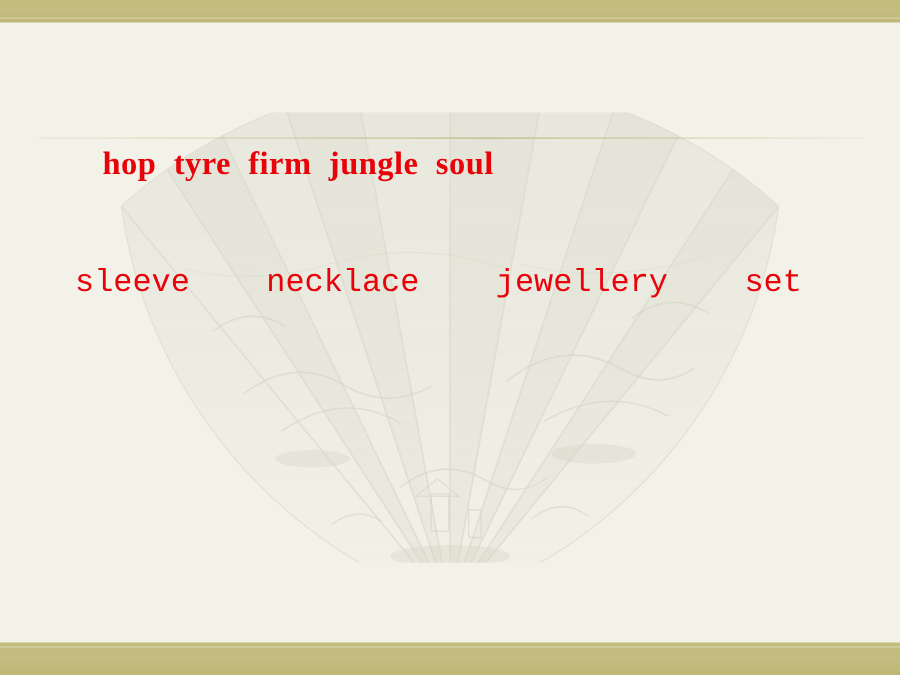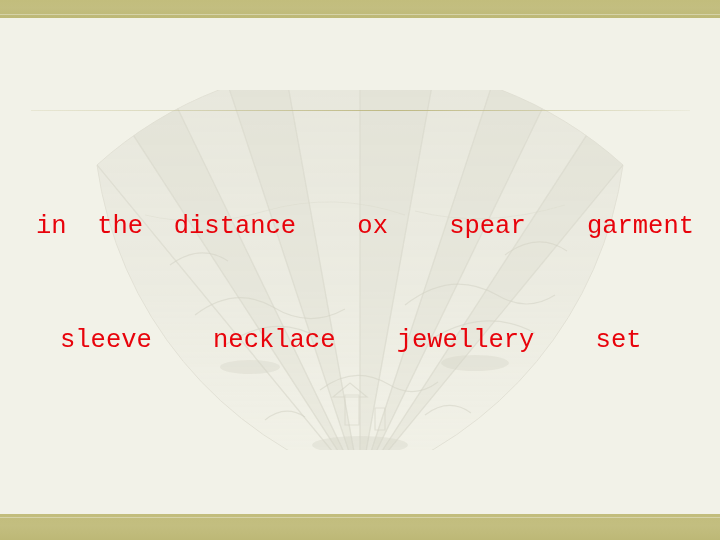--- a/index.html
+++ b/index.html
@@ -180,30 +180,30 @@
         </g>
       </g>
 
       <path d="M285 468 A 392 392 0 0 1 235 464 A 50 50 0 0 0 335 464 A 392 392 0 0 1 285 468 Z" fill="#d3d2c4" opacity="0.5"></path>
     </svg>
   </div>
 
   <div id="rule"></div>
 
   <div id="wordlist">
-    <span class="row flush">in  the  distance    ox    spear    garment</span>
     <span class="row indent">sleeve    necklace    jewellery    set</span>
     
     
     
     
     
     
     
     
   </div>
 
+  <div id="overlay-line">hop  tyre  firm  jungle  soul</div>
 
   <div class="band bottom">
     <div class="band-inner-line" style="top:3px;"></div>
   </div>
 
 </div>
 
 </body></html>

